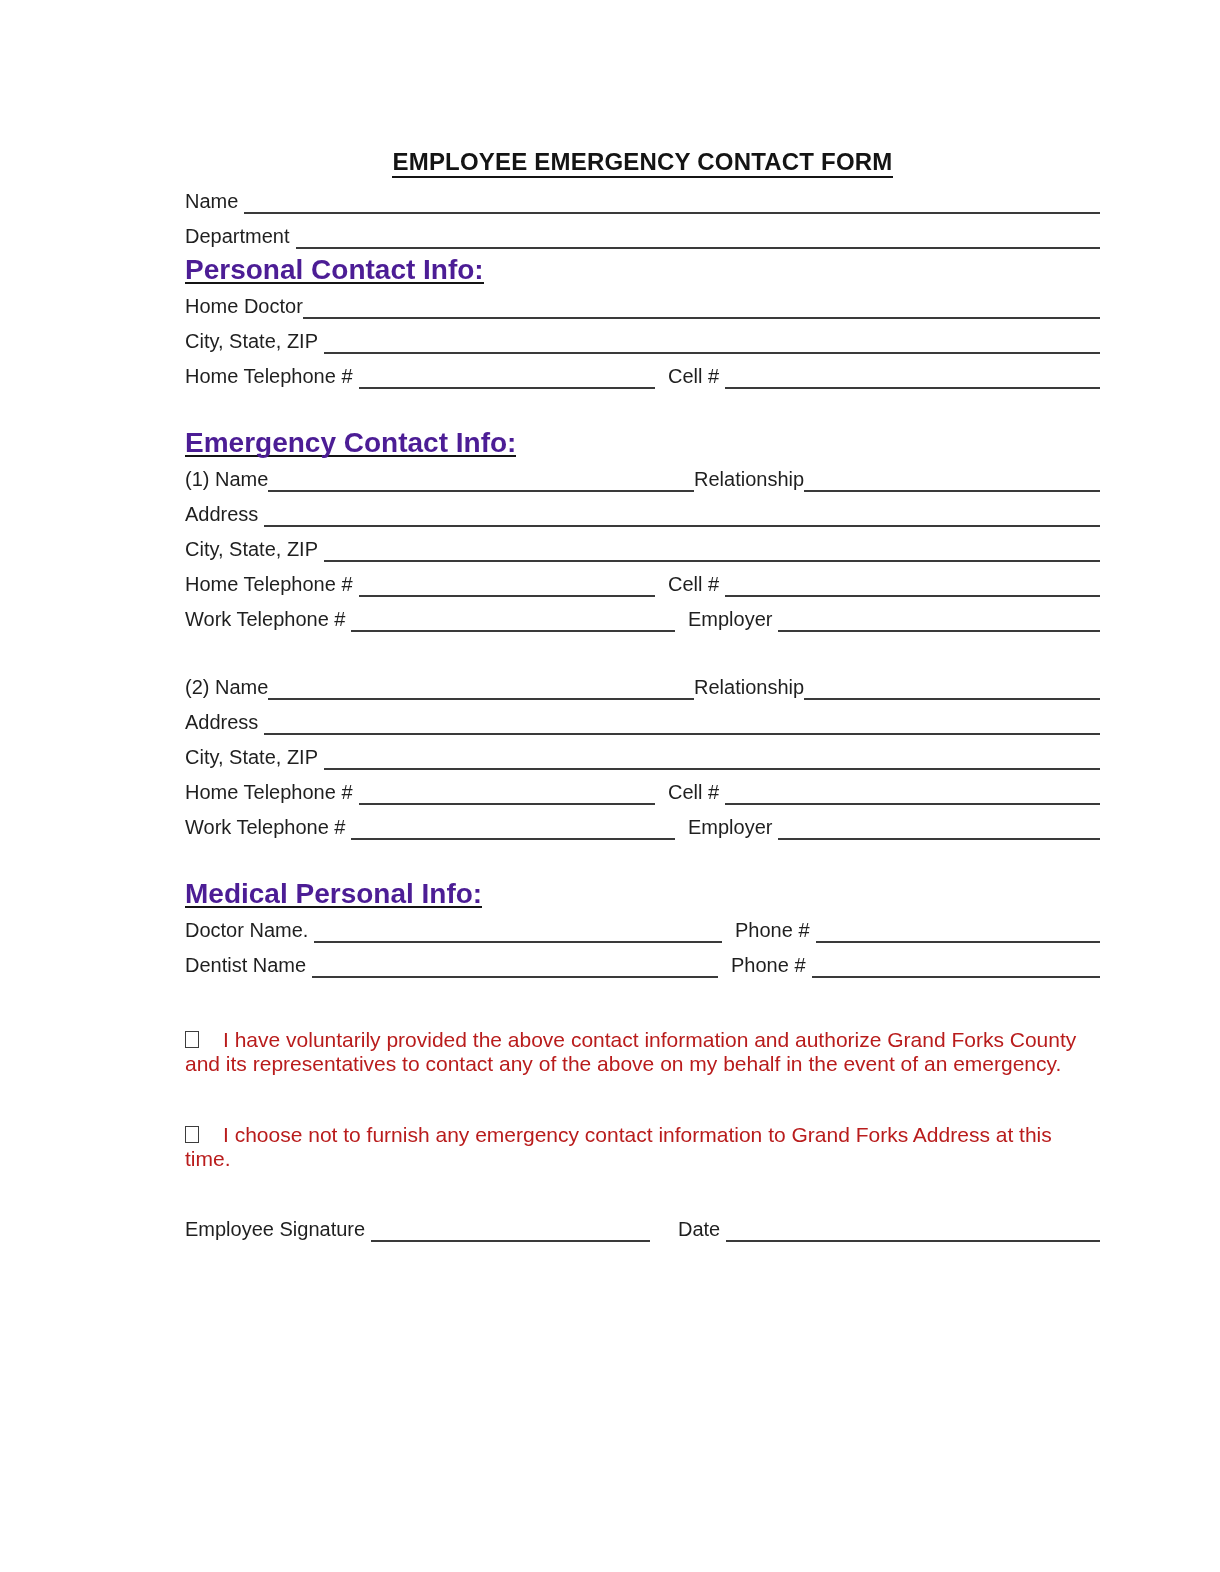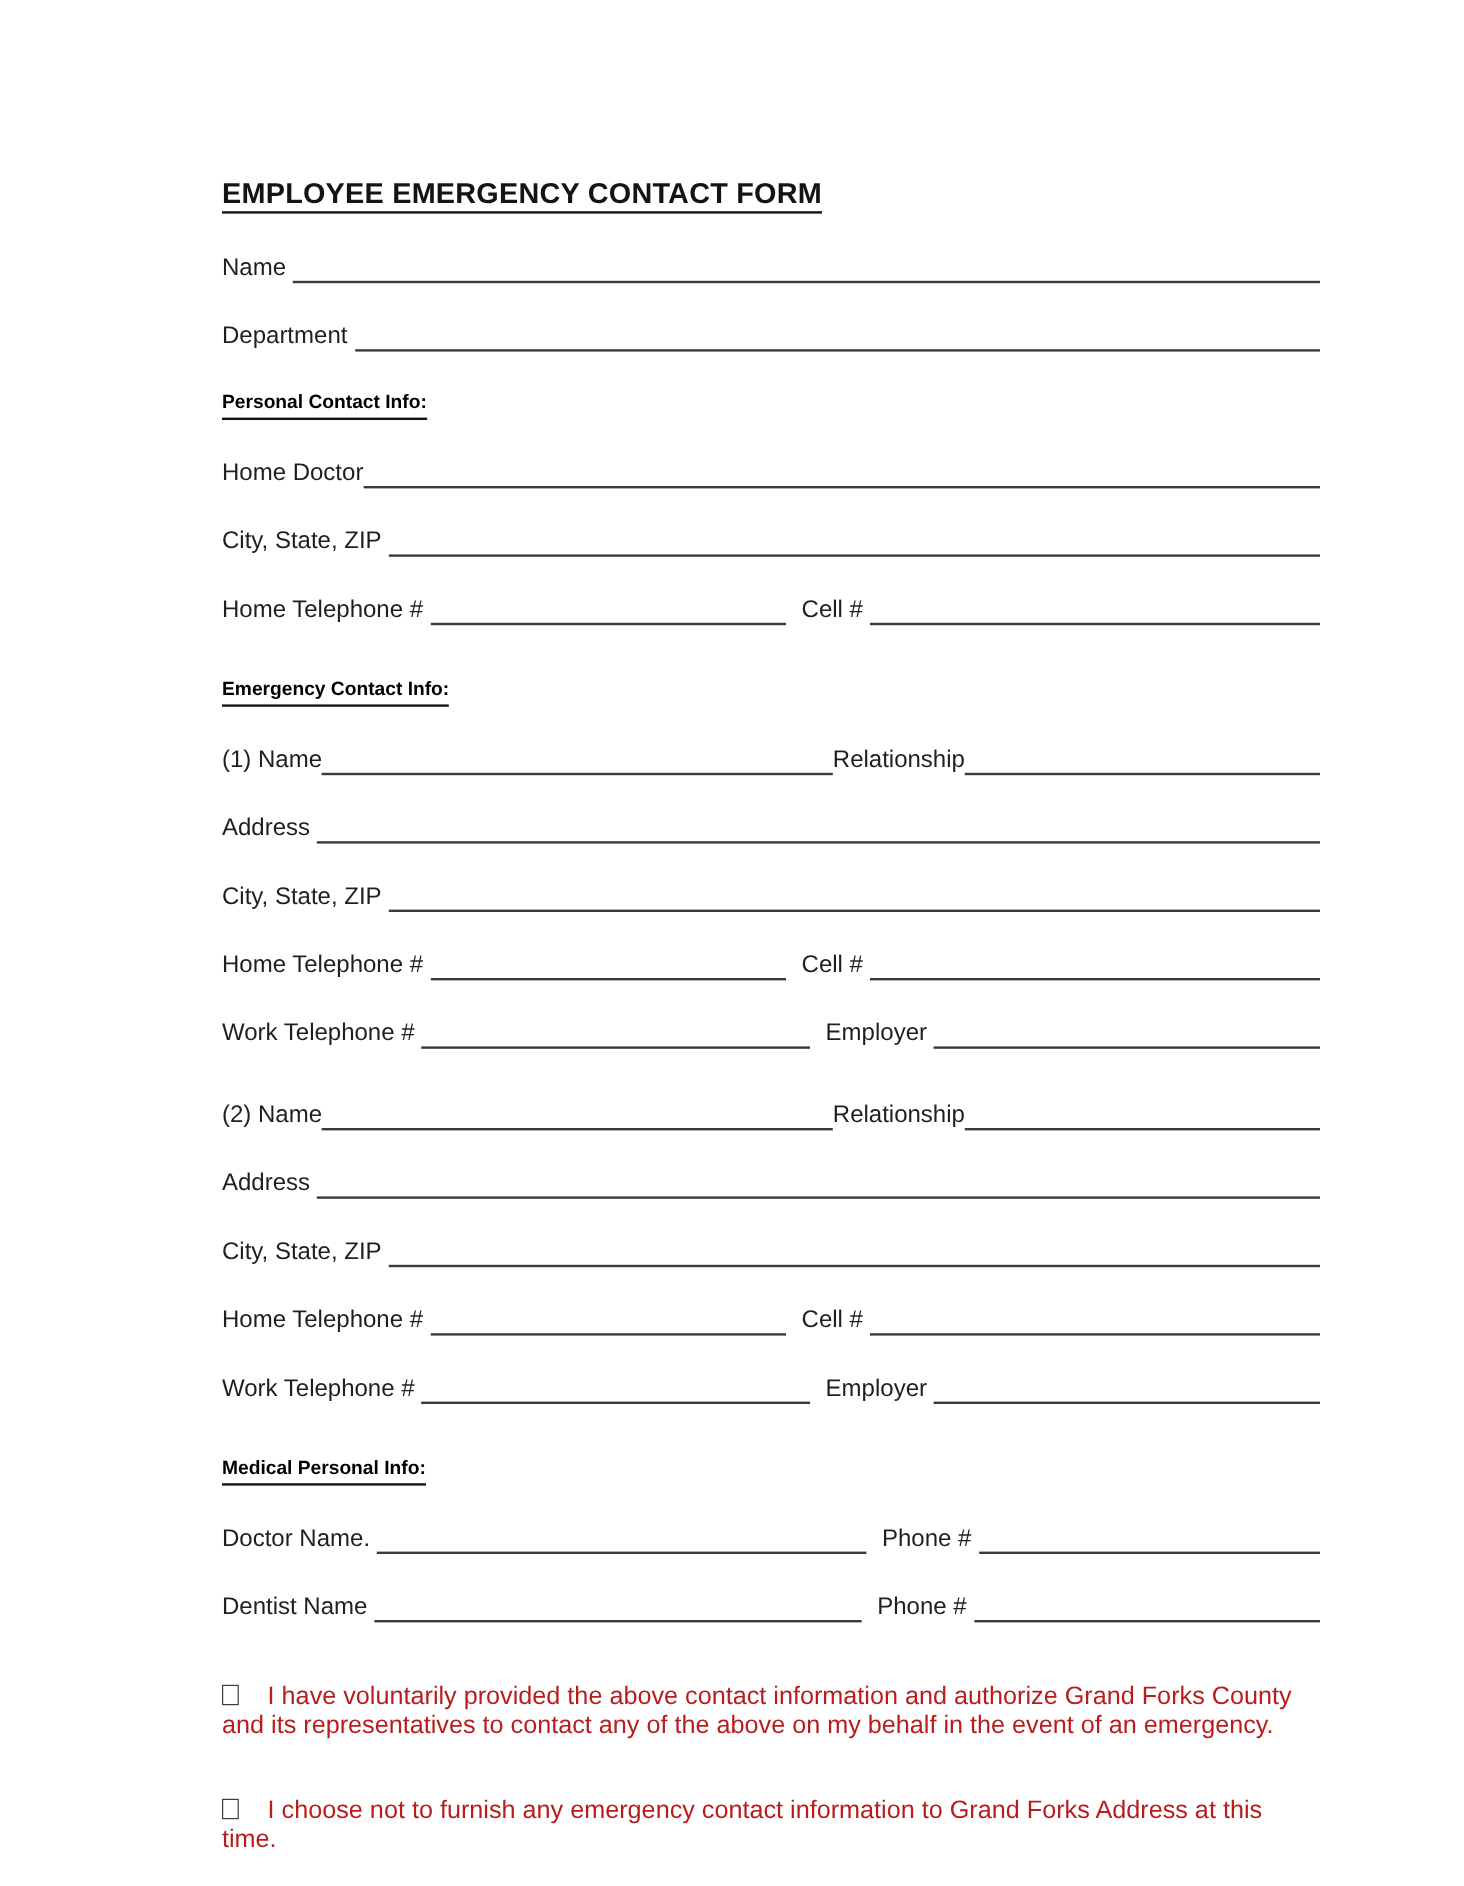--- a/index.html
+++ b/index.html
@@ -15,38 +15,38 @@
     color: #1f1f1f;
     -webkit-font-smoothing: antialiased;
   }
   .content {
     position: absolute;
     left: 185px;
     top: 148px;
     width: 915px;
   }
   .title-wrap {
-    text-align: left;
+    text-align: center;
     height: 31px;
     text-decoration: underline;
   }
   .title {
     display: inline-block;
     font-size: 24px;
     font-weight: bold;
     letter-spacing: 0.2px;
     color: #141414;
     border-bottom: 2.5px solid #141414;
     padding-bottom: 1px;
     line-height: 27px;
   }
   .row {
     display: flex;
     height: 26px;
-    margin-top: 31px;
+    margin-top: 9px;
     font-size: 20px;
   }
   .label {
     white-space: pre;
     line-height: 26px;
   }
   .fill {
     flex: 1 1 auto;
     border-bottom: 2px solid #3a3a3a;
     min-width: 10px;
@@ -58,23 +58,23 @@
   .seg .fill { flex: 1 1 auto; }
   .w-tel1    { width: 470px; flex: 0 0 470px; }
   .w-work1   { width: 490px; flex: 0 0 490px; }
   .w-name1   { width: 509px; flex: 0 0 509px; }
   .w-doctor  { width: 537px; flex: 0 0 537px; }
   .w-dentist { width: 533px; flex: 0 0 533px; }
   .w-sig     { width: 465px; flex: 0 0 465px; }
   .gap-l { margin-top: 42px; }
   .heading {
     display: inline-block;
-    font-size: 16px;
+    font-size: 28px;
     font-weight: bold;
-    color: #000000;
+    color: #4c1d95;
     line-height: 23px;
     border-bottom: 2px solid #141414;
     padding-bottom: 0px;
   }
   .para {
     margin: 0;
     margin-top: 50px;
     font-size: 21px;
     line-height: 24px;
     color: #b91c1c;

